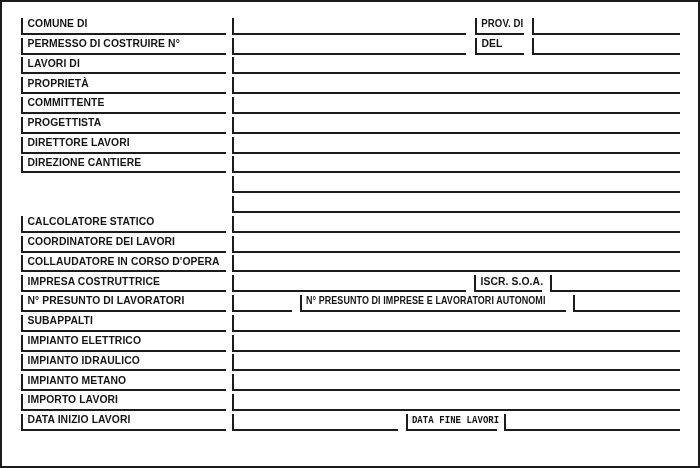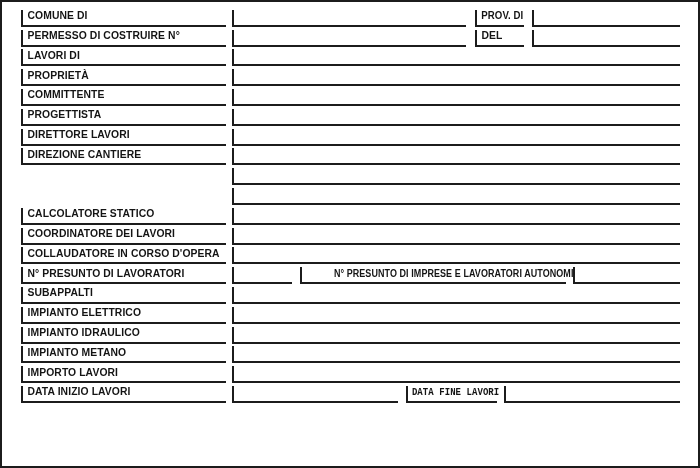--- a/index.html
+++ b/index.html
@@ -13,21 +13,21 @@
   }
   .frame {
     position:absolute; inset:0;
     border:2px solid #1c1c1c;
     pointer-events:none;
   }
   .rows { position:absolute; left:0; top:15px; width:700px; }
   .row { position:relative; height:19.8px; }
   
   .f {
-    position:absolute; bottom:8px; height:17px;
+    position:absolute; bottom:0; height:17px;
     border-left:2px solid #1c1c1c;
     border-bottom:2px solid #1c1c1c;
     display:flex; align-items:flex-end;
   }
   .lbl {
     font-weight:bold; font-size:11.5px; line-height:1;
     color:#141414; white-space:nowrap; letter-spacing:.1px;
     padding:0 0 3px 5px;
     transform:scaleX(.9); transform-origin:0 100%;
   }
@@ -35,21 +35,21 @@
   .mid    { transform:scaleX(.84); }
   
   .fl     { left:21px;  width:205px; }  
   .fv     { left:232px; width:448px; }  
   .fv-half{ left:232px; width:234px; }  
   .fs     { left:475px; width:49px;  }  
   .fv-r12 { left:532px; width:148px; }  
   .fs-soa { left:474px; width:68px;  }  
   .fv-r15 { left:550px; width:130px; }  
   .fv-n1  { left:232px; width:60px;  }  
-  .fs-n2  { left:300px; width:266px;padding-left:28px; }  
+  .fs-n2  { left:300px; width:266px; }  
   .fv-n3  { left:573px; width:107px; }  
   .fv-d1  { left:232px; width:166px; }  
   .fs-d2  { left:406px; width:91px;font-family:Liberation Mono, monospace;  }  
   .fv-d3  { left:504px; width:176px; }  
 </style>
 </head>
 <body>
 
 <div class="sheet">
   <div class="frame"></div>
@@ -142,20 +142,30 @@
       <div class="f fv"></div>
     </div>
 
     <div class="row">
       <div class="f fl">
           <span class="lbl">COLLAUDATORE IN CORSO D'OPERA</span>
         </div>
       <div class="f fv"></div>
     </div>
 
+    <div class="row">
+      <div class="f fl">
+          <span class="lbl">IMPRESA COSTRUTTRICE</span>
+        </div>
+      <div class="f fv-half"></div>
+      <div class="f fs-soa">
+          <span class="lbl">ISCR. S.O.A.</span>
+        </div>
+      <div class="f fv-r15"></div>
+    </div>
 
     <div class="row">
       <div class="f fl">
           <span class="lbl">N° PRESUNTO DI LAVORATORI</span>
         </div>
       <div class="f fv-n1"></div>
       <div class="f fs-n2">
           <span class="lbl narrow">N° PRESUNTO DI IMPRESE E LAVORATORI AUTONOMI</span>
         </div>
       <div class="f fv-n3"></div>

